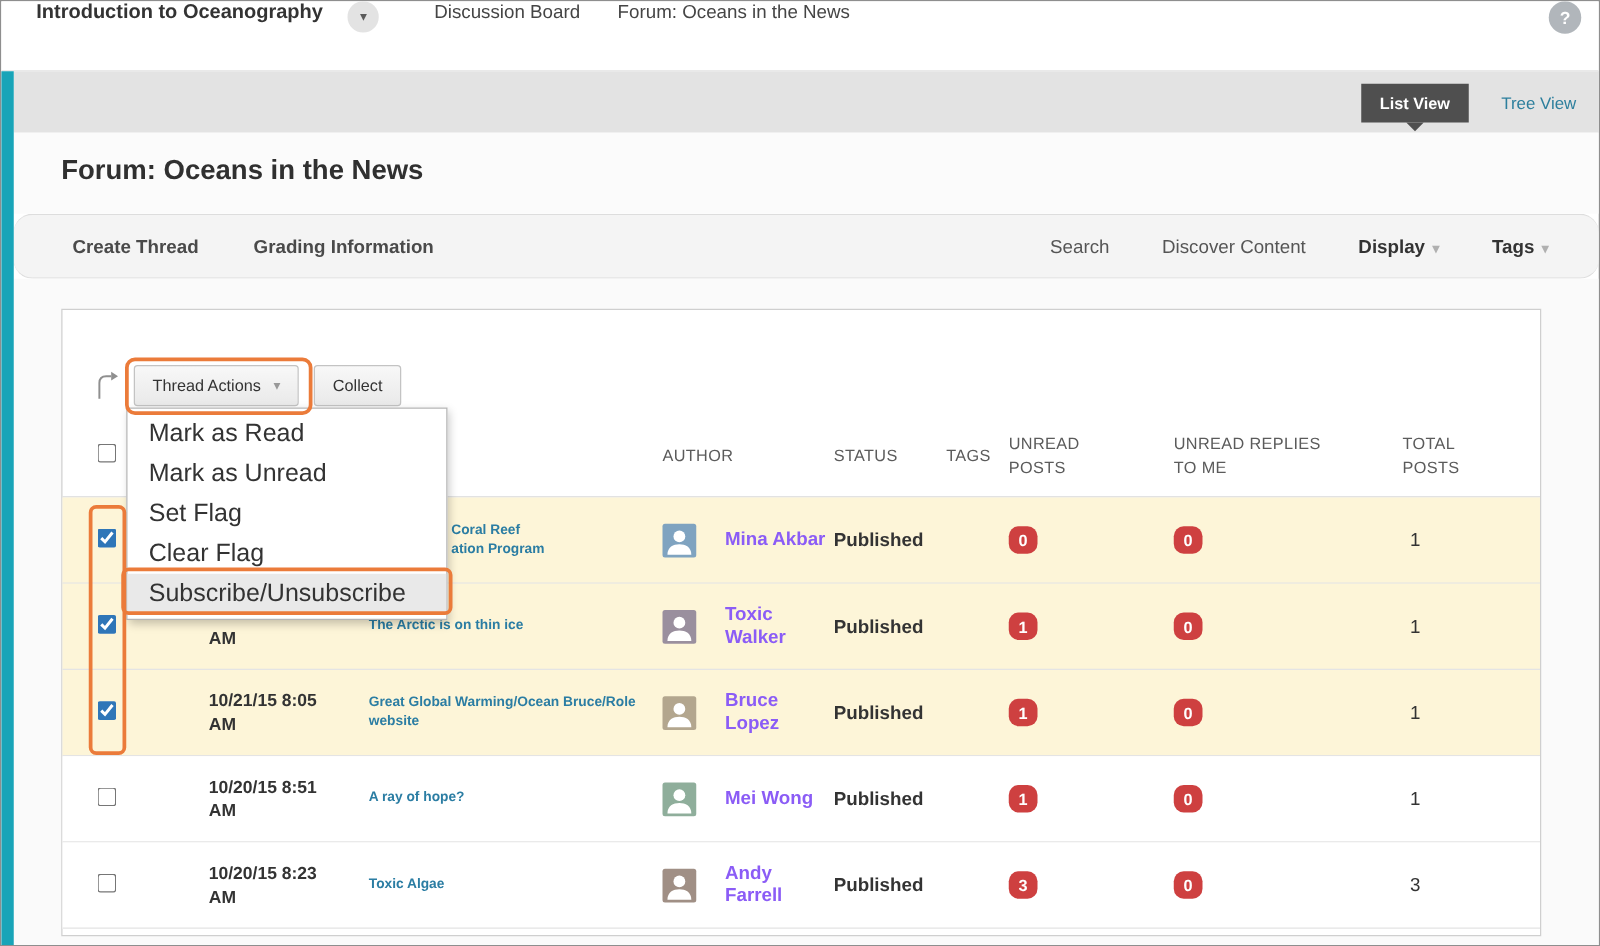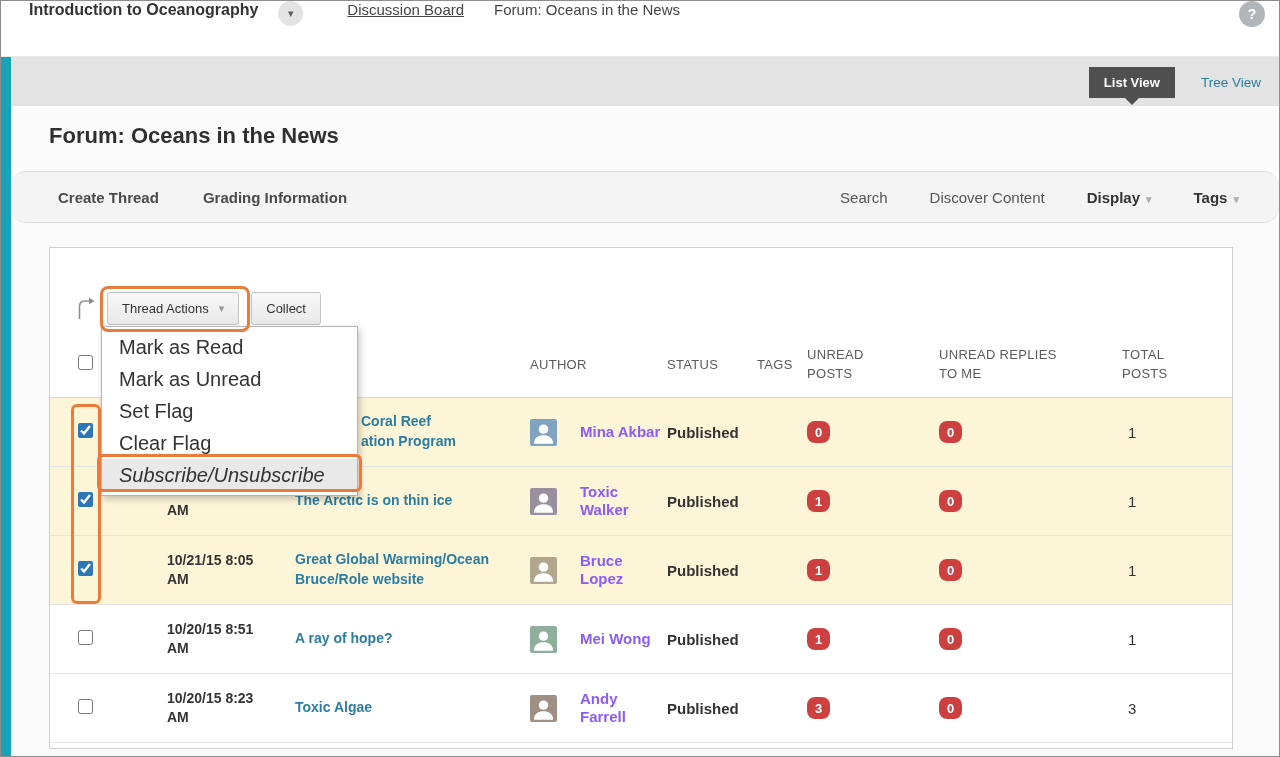--- a/index.html
+++ b/index.html
@@ -4,21 +4,21 @@
 <style>
   * { margin:0; padding:0; box-sizing:border-box; }
   body { background:#fff; font-family:"Liberation Sans", sans-serif; }
   .frame { position:relative; width:1280px; height:757px; background:#fff; border:1px solid #8e8e8e; overflow:hidden; }
 
   
   .topbar { height:56px; display:flex; align-items:flex-start; padding:0 14px 0 28px; background:#fff; border-bottom:1px solid #e9e9e9; }
   .course-title { font-size:16px; font-weight:bold; color:#333; }
   .circle-btn { width:25px; height:25px; border-radius:50%; background:#e3e3e3; display:inline-flex; align-items:center; justify-content:center; margin-left:20px; color:#5a5a5a; font-size:11px; cursor:pointer; }
   .crumbs { display:flex; gap:30px; margin-left:44px; font-size:15px; color:#454545; }
-  .crumb-link { cursor:pointer;text-decoration:underline; }
+  .crumb-link { cursor:pointer; }
   .help-btn { margin-left:auto; width:26px; height:26px; border-radius:50%; background:#b1b6bb; color:#fff; font-size:14px; font-weight:bold; display:flex; align-items:center; justify-content:center; cursor:pointer; }
 
   
   .stripe { position:absolute; left:0; top:56px; bottom:0; width:10px; background:#18a4b8; z-index:3; }
 
   
   .gray-band { margin-left:10px; height:49px; background:#e3e3e3; position:relative; }
   .view-tabs { position:absolute; right:18px; top:10px; display:flex; align-items:center; gap:26px; }
   .tab-active { position:relative; background:#4f4f4f; color:#fff; font-size:13px; font-weight:bold; padding:8px 15px; cursor:pointer; }
   .tab-active::after { content:""; position:absolute; left:50%; top:100%; transform:translateX(-50%); border:7px solid transparent; border-top-color:#4f4f4f; }
@@ -53,35 +53,35 @@
   .grid { display:grid; grid-template-columns:117px 128px 235px 137px 90px 50px 132px 183px 110px; align-items:center; }
   .thead { height:65px; border-bottom:1px solid #d9d9d9; color:#5b5b5b; font-size:13px; letter-spacing:.3px; line-height:1.45; }
   .thead .w64 { display:block; max-width:64px; }
   .thead .w134 { display:block; max-width:134px; }
   .thead .w52 { display:block; max-width:52px; }
   .trow { height:69px; border-bottom:1px solid #e4e4e4; font-size:15px; background:#fff; }
   .trow.hl { background:#fdf5d8; }
   .c-check { padding-left:28px; }
   .c-check input, .thead input { width:15px; height:15px; accent-color:#2f76b8; cursor:pointer; }
   .c-date { font-weight:bold; font-size:14px; color:#333; white-space:pre-line; line-height:1.35; padding-right:18px; }
-  .c-thread { font-weight:bold; font-size:14px; color:#2b7da3; white-space:pre-line; line-height:1.4; padding-right:14px; cursor:pointer; }
+  .c-thread { font-weight:bold; font-size:11px; color:#2b7da3; white-space:pre-line; line-height:1.4; padding-right:14px; cursor:pointer; }
   .c-thread.indent { padding-left:66px; }
   .c-author { display:flex; align-items:center; gap:23px; font-weight:bold; color:#8b5cf6; line-height:1.2; }
   .avatar { width:27px; height:27px; border-radius:2px; flex:0 0 27px; display:flex; align-items:flex-end; justify-content:center; overflow:hidden; }
   .av0{background:#7fa3c0}.av1{background:#9a8f9e}.av2{background:#b3a68e}.av3{background:#8fae9b}.av4{background:#a08f85}
   .nm.two { width:60px; }
   .nm.one { white-space:nowrap; }
   .c-status { font-weight:bold; color:#333; }
   .badge { display:inline-flex; min-width:23px; height:22px; padding:0 4px; align-items:center; justify-content:center; background:#ce4040; color:#fff; font-size:13px; font-weight:bold; border-radius:8px; cursor:pointer; }
   .c-total { padding-left:6px; color:#333; }
 
   
   .menu { position:absolute; left:51px; top:78px; width:257px; background:#fff; border:1px solid #b5b5b5; box-shadow:2px 3px 7px rgba(0,0,0,.22); padding:4px 0; z-index:5; }
   .menu-item { height:32px; line-height:32px; padding:0 17px; font-size:20px; color:#333; cursor:pointer; }
-  .menu-item.selected { background:#e9e9e9;font-style:italic; }
+  .menu-item.selected { background:#e9e9e9; }
 
   
   .ann { position:absolute; border:3px solid #eb7b3a; border-radius:8px; pointer-events:none; z-index:6; }
   .ann-btn { left:50px; top:38px; width:150px; height:46px; }
   .ann-check { left:21px; top:156px; width:30px; height:200px; border-radius:6px; }
   .ann-sub { left:47px; top:206px; width:265px; height:38px; border-radius:6px; }
 </style>
 </head>
 <body>
 

